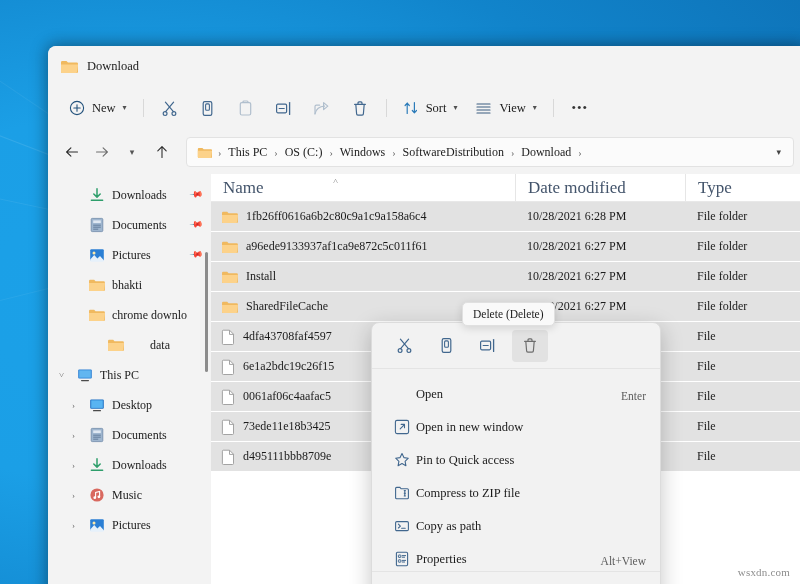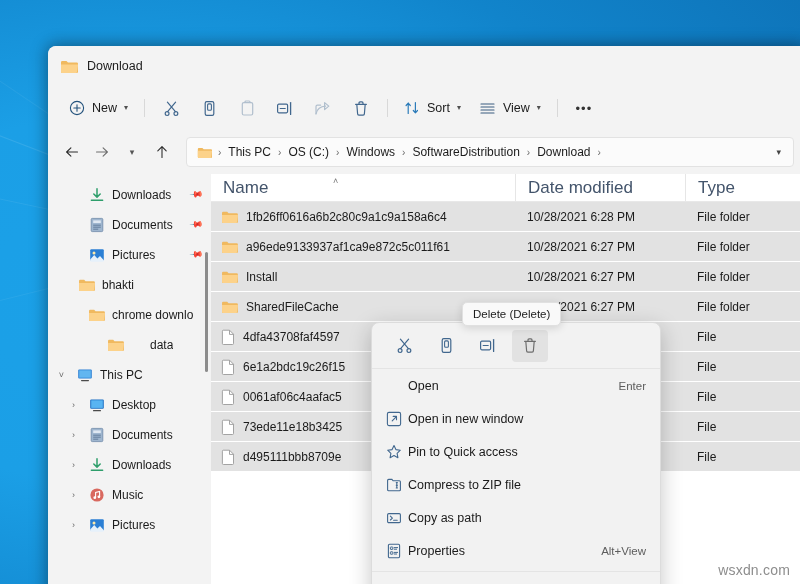--- a/index.html
+++ b/index.html
@@ -6,20 +6,21 @@
   html, body {
     width: 800px; height: 584px; overflow: hidden;
     font-family: "Liberation Sans", sans-serif;
   }
   #root {
     position: relative; width: 800px; height: 584px;
     background:
       radial-gradient(ellipse 900px 620px at 120px 300px, #1ba1e8 0%, #1b9fe6 30%, #1184cb 62%, #0d6fb4 100%),
       #0d6fb4;
     overflow: hidden;
+    font-family: Liberation Serif, serif;
   }
   
   .wall-streak {
     position: absolute; background: rgba(255,255,255,0.10);
     transform-origin: 0 0; pointer-events: none;
   }
   .wall-streak.s1 { left: -40px; top: 120px; width: 300px; height: 1px; transform: rotate(21deg); }
   .wall-streak.s2 { left: -40px; top: 190px; width: 320px; height: 1px; transform: rotate(12deg); background: rgba(255,255,255,0.07);}
   .wall-streak.s3 { left: -60px; top: 40px; width: 280px; height: 1px; transform: rotate(34deg); background: rgba(255,255,255,0.06);}
   .wall-streak.s4 { left: 0px; top: 300px; width: 260px; height: 1px; transform: rotate(-14deg); background: rgba(255,255,255,0.06);}
@@ -145,41 +146,41 @@
   .ctx-iconbar {
     height: 46px; display: flex; align-items: center; padding-left: 14px; gap: 6px;
     border-bottom: 1px solid #e4e4e4;
   }
   .ctx-ibtn {
     width: 36px; height: 32px; border-radius: 4px;
     display: flex; align-items: center; justify-content: center;
   }
   .ctx-ibtn.hover { background: #e2e2e2; }
   .ctx-item {
-    height: 33px; display: flex; align-items: center;
-    padding-left: 14px; padding-right: 14px; font-size: 12.5px; color: #1b1b1b;
+    height: 33px; display: flex; align-items: flex-end;
+    padding-left: 22px; padding-right: 14px; font-size: 12.5px; color: #1b1b1b;
   }
   .ctx-ico { width: 22px; flex: 0 0 22px; display: flex; align-items: center; }
   .ctx-label { flex: 1; }
   .ctx-shortcut { font-size: 11.5px; color: #5d5d5d; }
   .ctx-div { height: 1px; background: #e4e4e4; margin: 4px 0; }
 
   
   #tooltip {
     position: absolute; left: 414px; top: 256px;
     background: #f9f9f9; border: 1px solid #e0e0e0; border-radius: 5px;
     padding: 5px 10px; font-size: 11.5px; color: #1b1b1b;
     box-shadow: 0 2px 8px rgba(0,0,0,0.14);
     white-space: nowrap;
   }
 
   
   #watermark {
     position: absolute; right: 10px; bottom: 6px;
-    font-size: 14px; color: #8d8d8d; letter-spacing: 0.2px;
+    font-size: 11px; color: #8d8d8d; letter-spacing: 0.2px;
   }
 </style>
 </head>
 <body>
 
 <div id="root">
   <div class="wall-streak s1"></div>
   <div class="wall-streak s2"></div>
   <div class="wall-streak s3"></div>
   <div class="wall-streak s4"></div>
@@ -380,21 +381,21 @@
               <span class="nav-ico">
                 <svg width="16" height="16" viewBox="0 0 16 16">
                   <rect x="1.2" y="2.2" width="13.6" height="11.6" rx="1.1" fill="#2b7fd4"></rect>
                   <circle cx="5" cy="6" r="1.5" fill="#ffe9a8"></circle>
                   <path d="M1.2 12.4l4-4.4 3.2 3.4 2.6-2.4 3.8 4.2v.6a1.1 1.1 0 0 1-1.1 1H2.3a1.1 1.1 0 0 1-1.1-1z" fill="#e6f1fb"></path>
                 </svg>
               </span>
               <span class="nav-label">Pictures</span>
               <span class="pin" style="transform: rotate(40deg); font-size: 9px;">📌</span>
             </div>
-            <div class="nav-item" style="padding-left: 8px;">
+            <div class="nav-item" style="padding-left: 18px;">
               <span class="nav-chevron"></span>
               <span class="nav-ico">
                 <svg width="17" height="14" viewBox="0 0 18 15">
                   <path d="M1 3.2a1.2 1.2 0 0 1 1.2-1.2h4.3l1.5 1.6h8.8A1.2 1.2 0 0 1 18 4.8v8A1.2 1.2 0 0 1 16.8 14H2.2A1.2 1.2 0 0 1 1 12.8z" fill="#f0b95f"></path>
                   <path d="M1 5.4h16.5a.6.6 0 0 1 .6.7l-1.1 7a1 1 0 0 1-1 .9H2.2A1.2 1.2 0 0 1 1 12.8z" fill="#fcd28a"></path>
                 </svg>
               </span>
               <span class="nav-label">bhakti</span>
             </div>
             <div class="nav-item" style="padding-left: 18px;">

